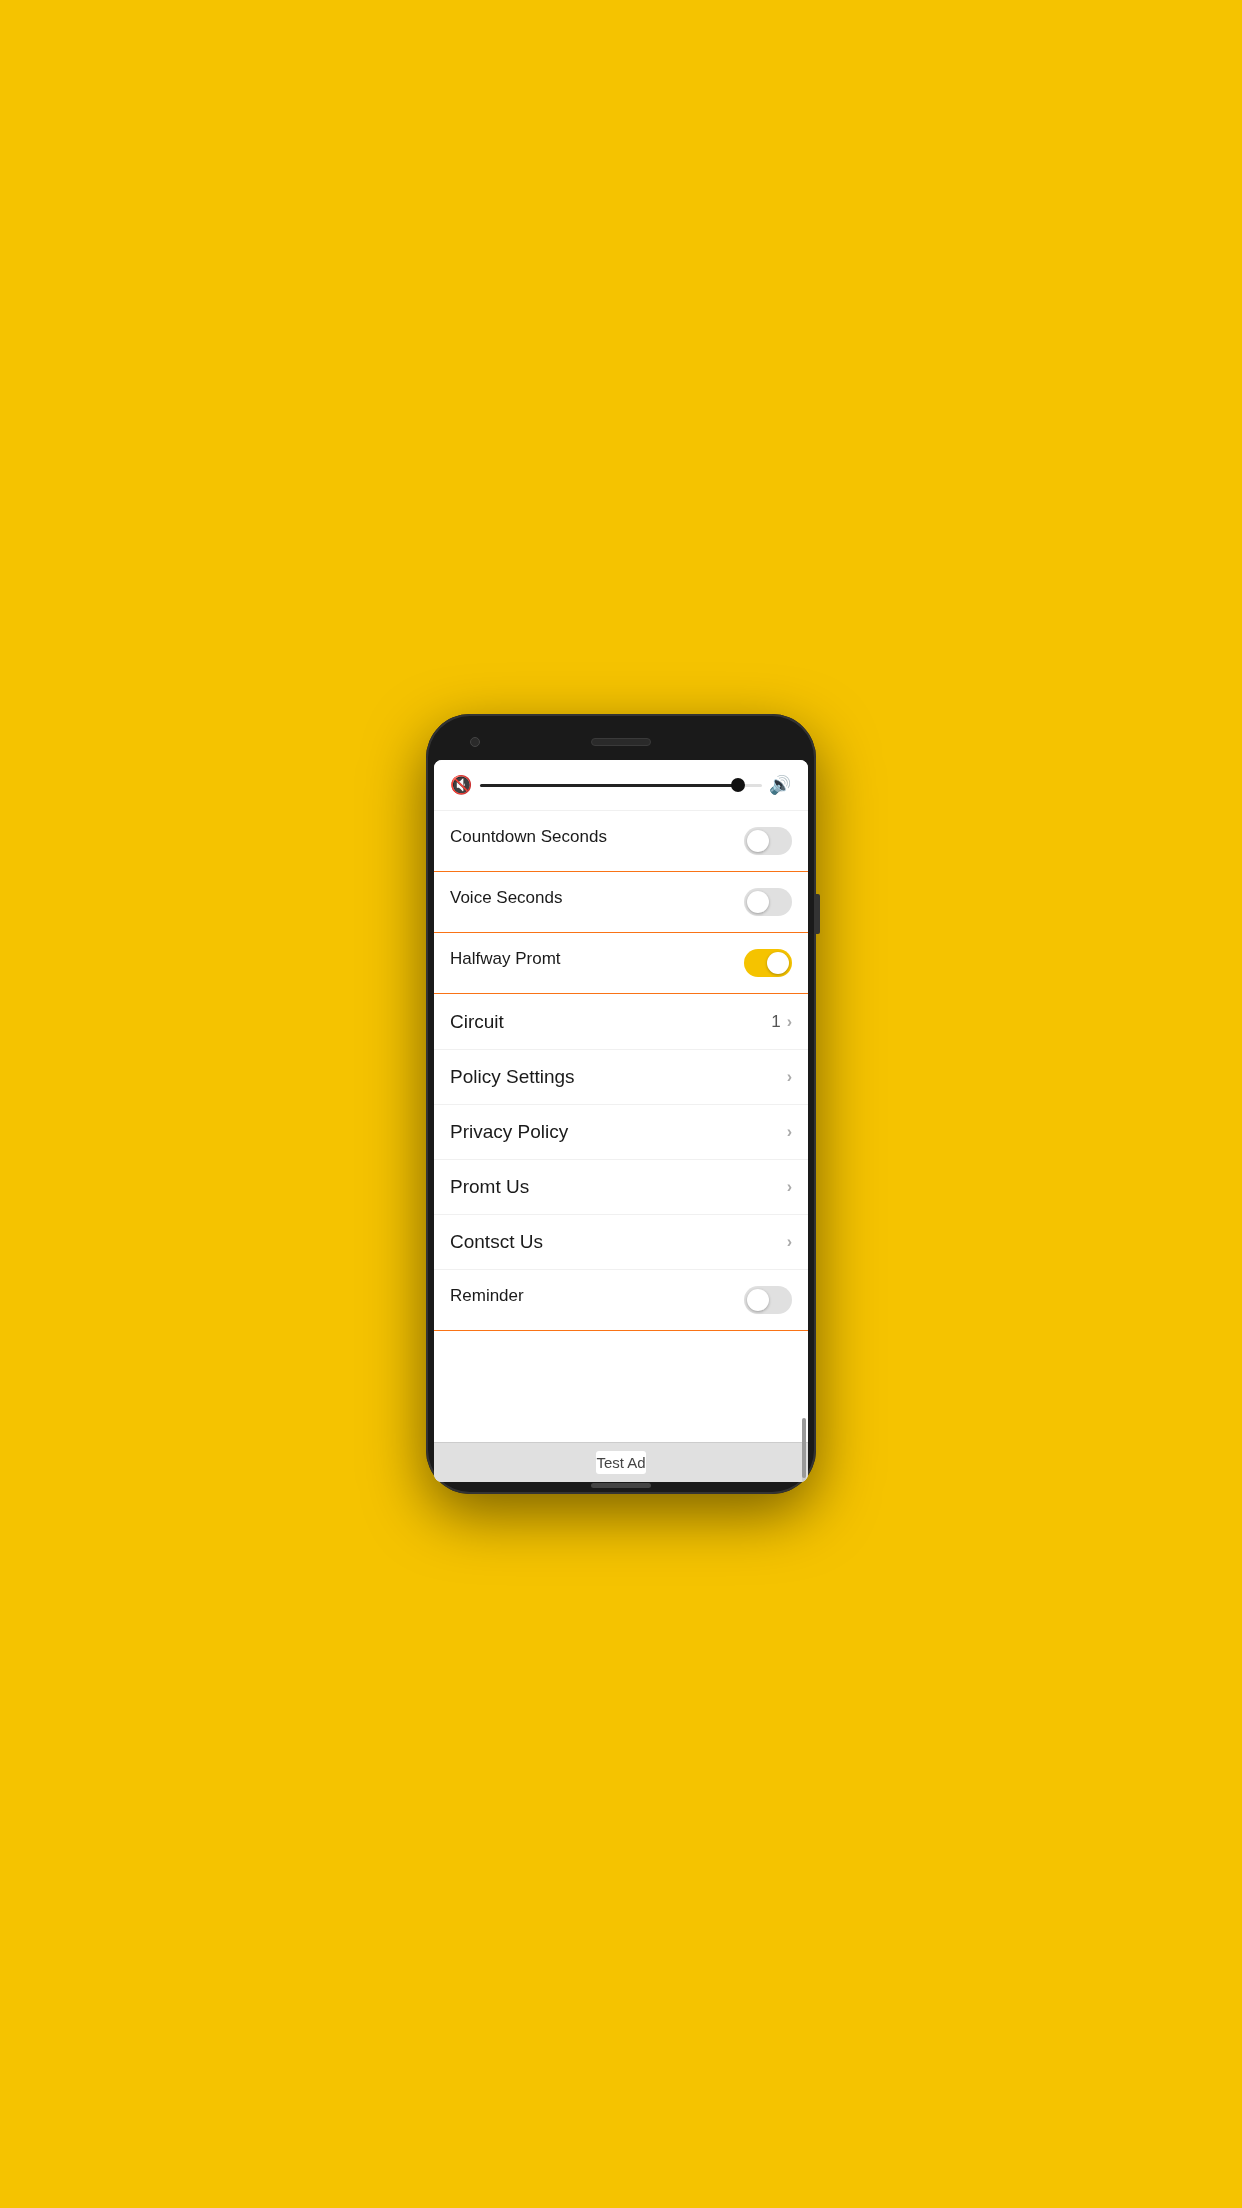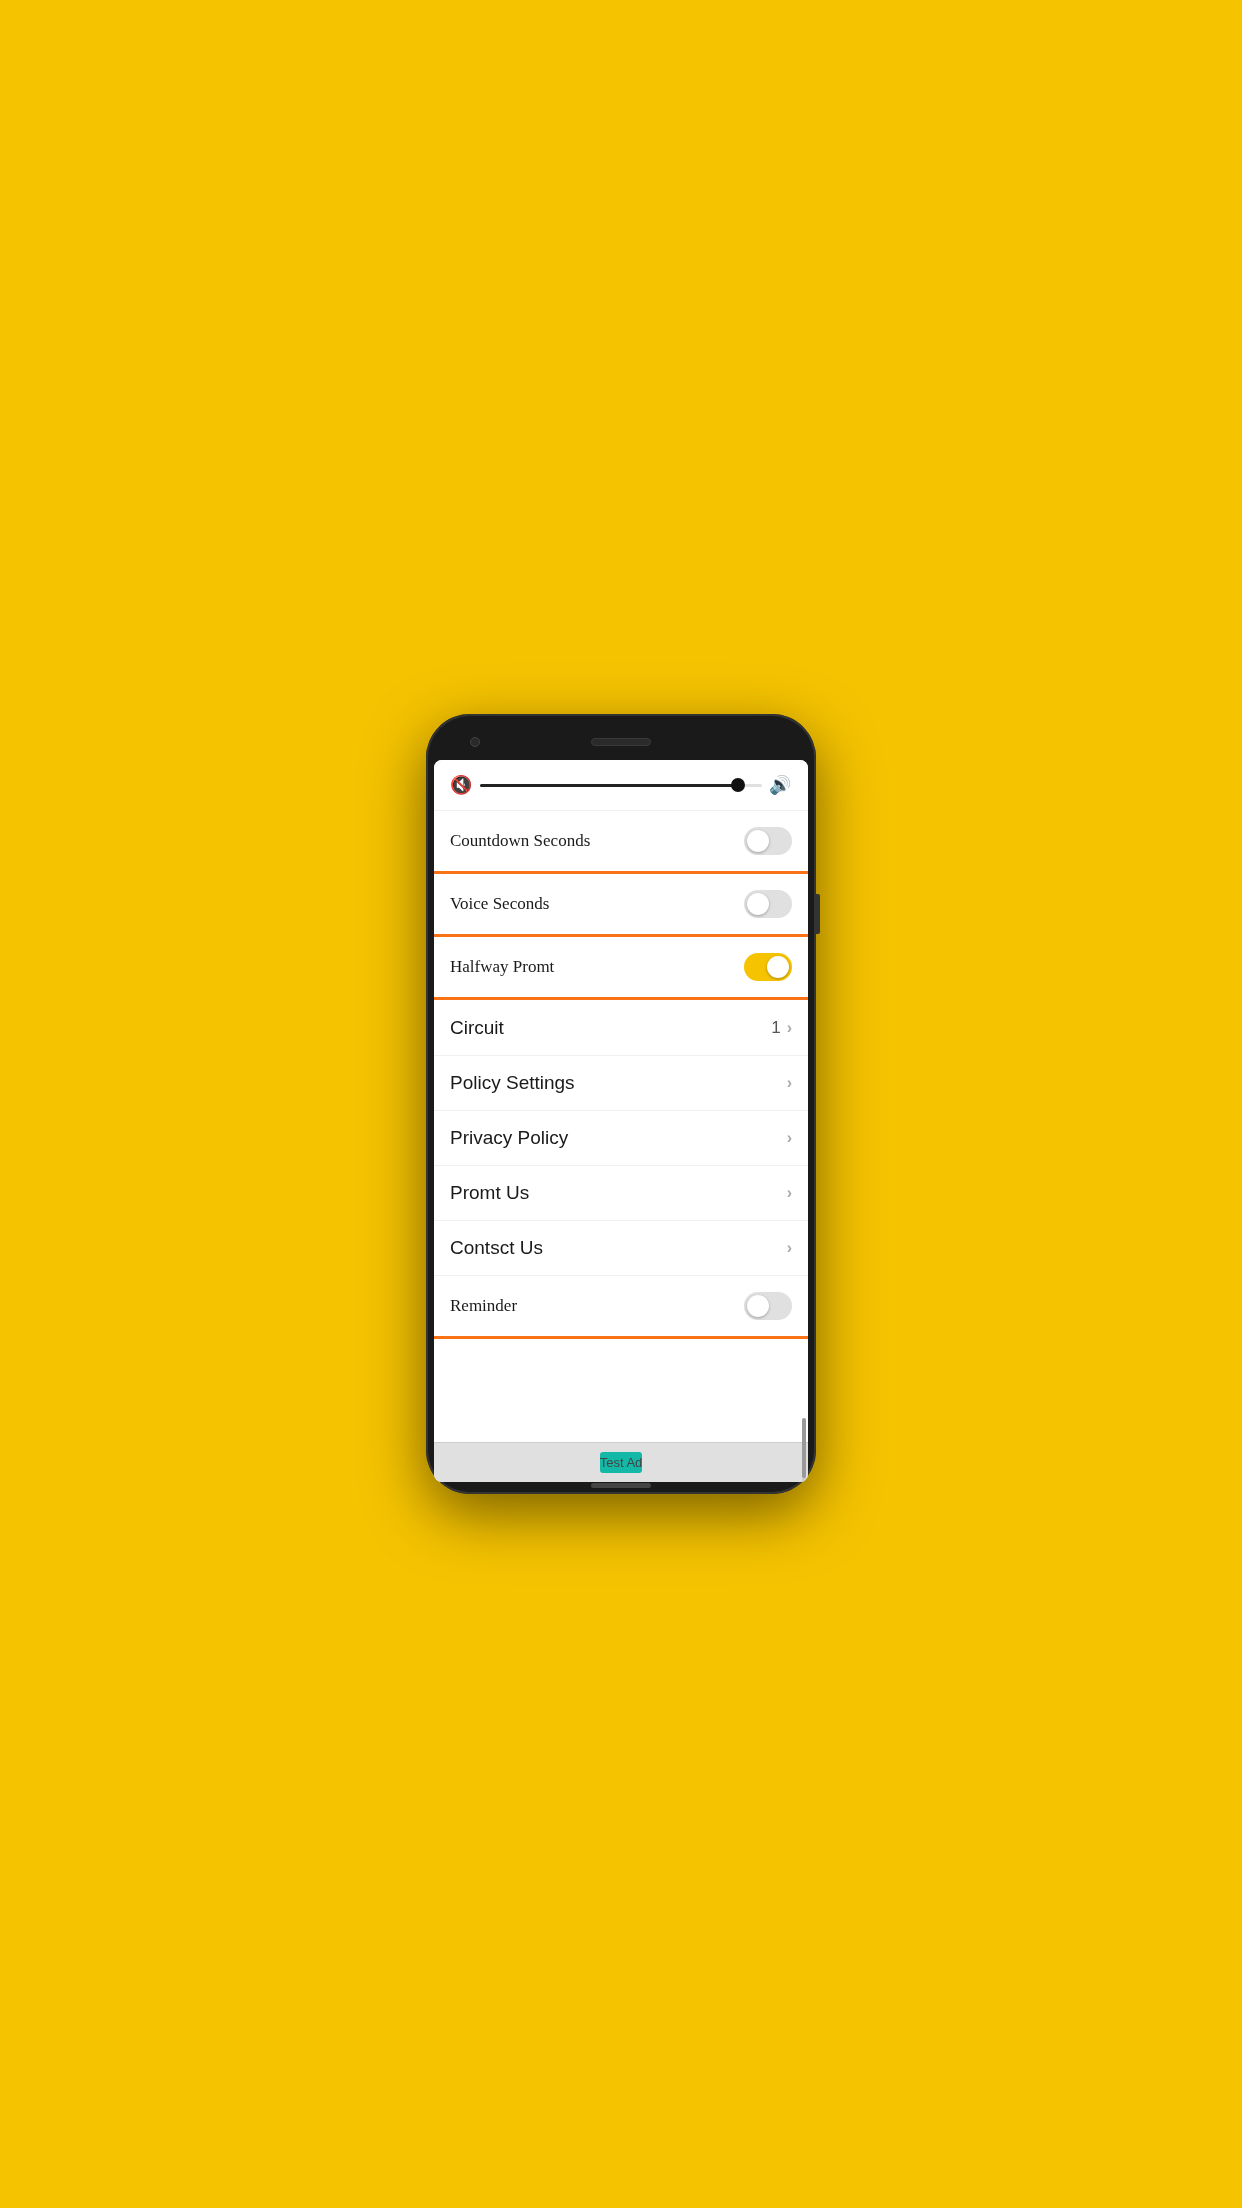--- a/index.html
+++ b/index.html
@@ -142,26 +142,25 @@
 
     
     .settings-list {
       flex: 1;
       overflow-y: auto;
       background: #fff;
     }
 
     .settings-item {
       display: flex;
-      align-items: center;
+      align-items: flex-start;
       justify-content: space-between;
       padding: 16px 16px;
-      border-bottom: 3px solid #f97316;
+      border-bottom: 1px solid #f97316;
       min-height: 54px;
-      font-family: Liberation Serif, serif;
     }
 
     .settings-item-label {
       font-size: 17px;
       color: #1a1a1a;
       font-weight: 400;
     }
 
     
     .toggle-switch {
@@ -242,23 +241,23 @@
       background: #e0e0e0;
       display: flex;
       align-items: center;
       justify-content: center;
       flex-shrink: 0;
       border-top: 1px solid #ccc;
       position: relative;
     }
 
     .ad-banner-label {
-      font-size: 13px;
+      font-size: 15px;
       color: #444;
-      background: #14b8a6;
+      background: #ffffff;
       padding: 3px 0;
       border-radius: 3px;
     }
 
     .scroll-indicator {
       position: absolute;
       right: 2px;
       top: 0;
       bottom: 0;
       width: 4px;

